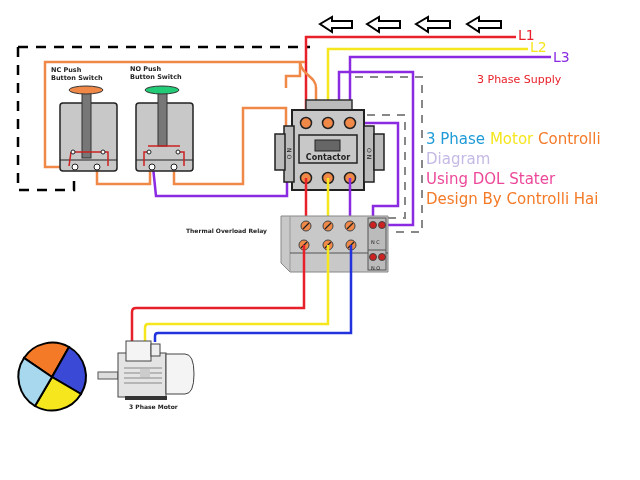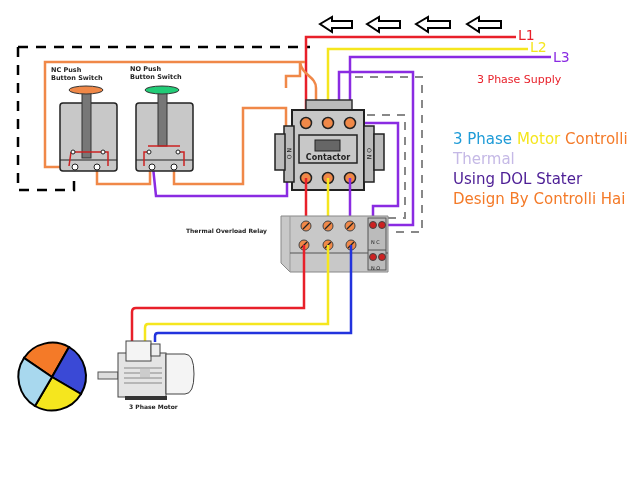--- a/index.html
+++ b/index.html
@@ -1,19 +1,19 @@
 <!DOCTYPE html>
 <html><head>
 <meta charset="utf-8">
 <style>
   html, body { margin: 0; padding: 0; background: #ffffff; }
   body { width: 640px; height: 480px; position: relative; overflow: hidden; font-family: "DejaVu Sans", sans-serif; }
   #diagram { position: absolute; left: 0; top: 0; }
   .lbl { font-family: "DejaVu Sans", sans-serif; }
-  .title-block { position: absolute; left: 453px; top: 129px; font-size: 15px; line-height: 20px; white-space: nowrap; font-family: "DejaVu Sans", sans-serif; }
+  .title-block { position: absolute; left: 426px; top: 129px; font-size: 15px; line-height: 20px; white-space: nowrap; font-family: "DejaVu Sans", sans-serif; }
   .title-block div { margin: 0; }
 </style>
 </head>
 <body>
 
 <svg id="diagram" width="640" height="480" viewBox="0 0 640 480" xmlns="http://www.w3.org/2000/svg">
 
   <g fill="#ffffff" stroke="#000" stroke-width="2">
     <path d="M320,24 L332,17 L332,21 L352,21 L352,28 L332,28 L332,32 Z"></path>
     <path d="M367,24 L379,17 L379,21 L400,21 L400,28 L379,28 L379,32 Z"></path>
@@ -159,16 +159,16 @@
     <path d="M52,377 L69,347 A34,34 0 0 1 81,394 Z" fill="#3a49d6"></path>
     <path d="M52,377 L81,394 A34,34 0 0 1 35,406 Z" fill="#f5e61e"></path>
     <path d="M52,377 L35,406 A34,34 0 0 1 24,358 Z" fill="#a8d8ee"></path>
   </g>
 </svg>
 
 <div class="title-block">
   <div>
     <span style="color:#1e9bd7">3 Phase </span><span style="color:#f5e61e">Motor </span><span style="color:#f47a28">Controlli</span>
   </div>
-  <div style="color:#c5b9e6">Thermal</div>
-  <div style="color:#4c1d95">Using DOL Stater</div>
+  <div style="color:#c5b9e6">Diagram</div>
+  <div style="color:#ec4899">Using DOL Stater</div>
   <div style="color:#f47a28">Design By Controlli Hai</div>
 </div>
 
 </body></html>

